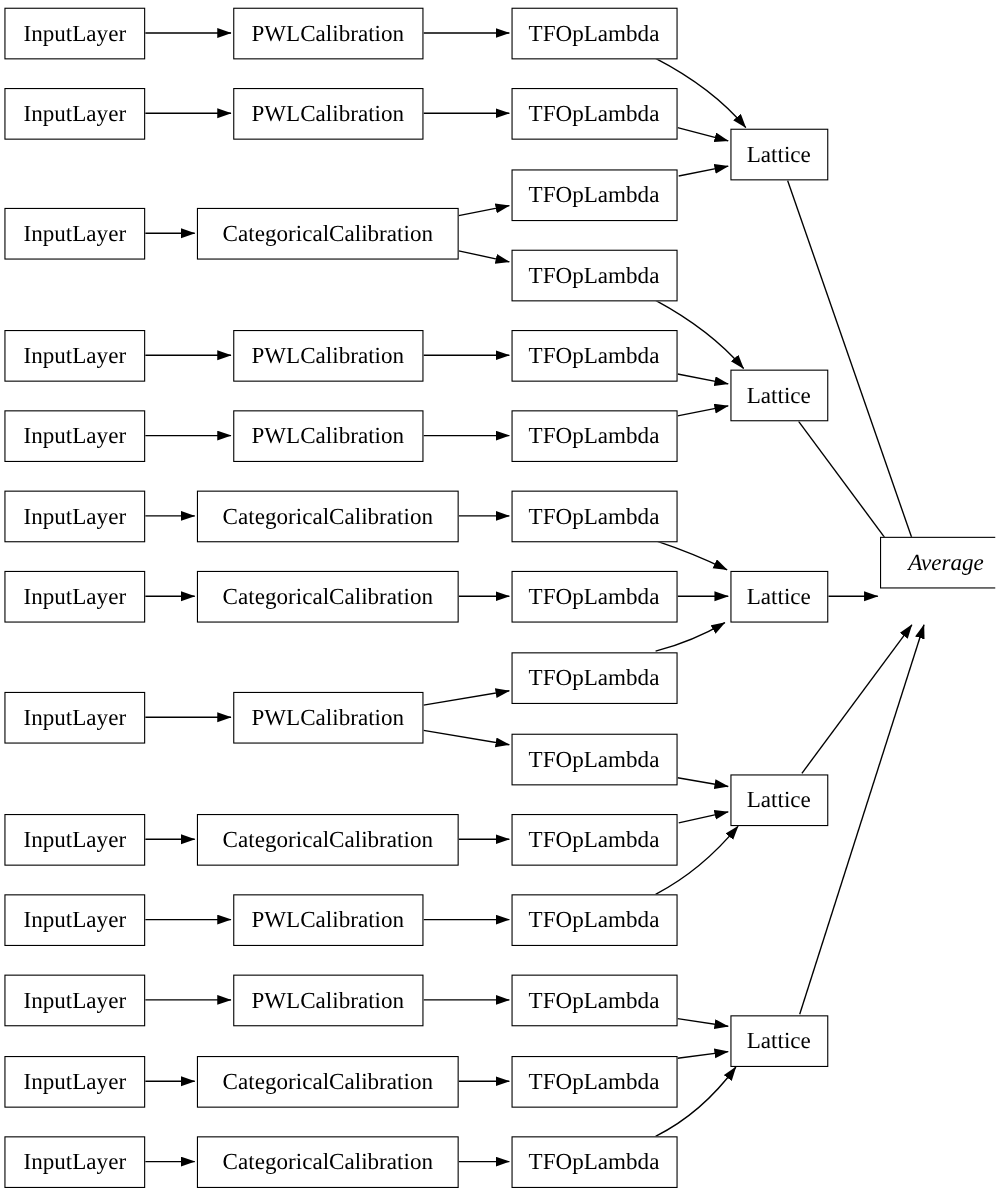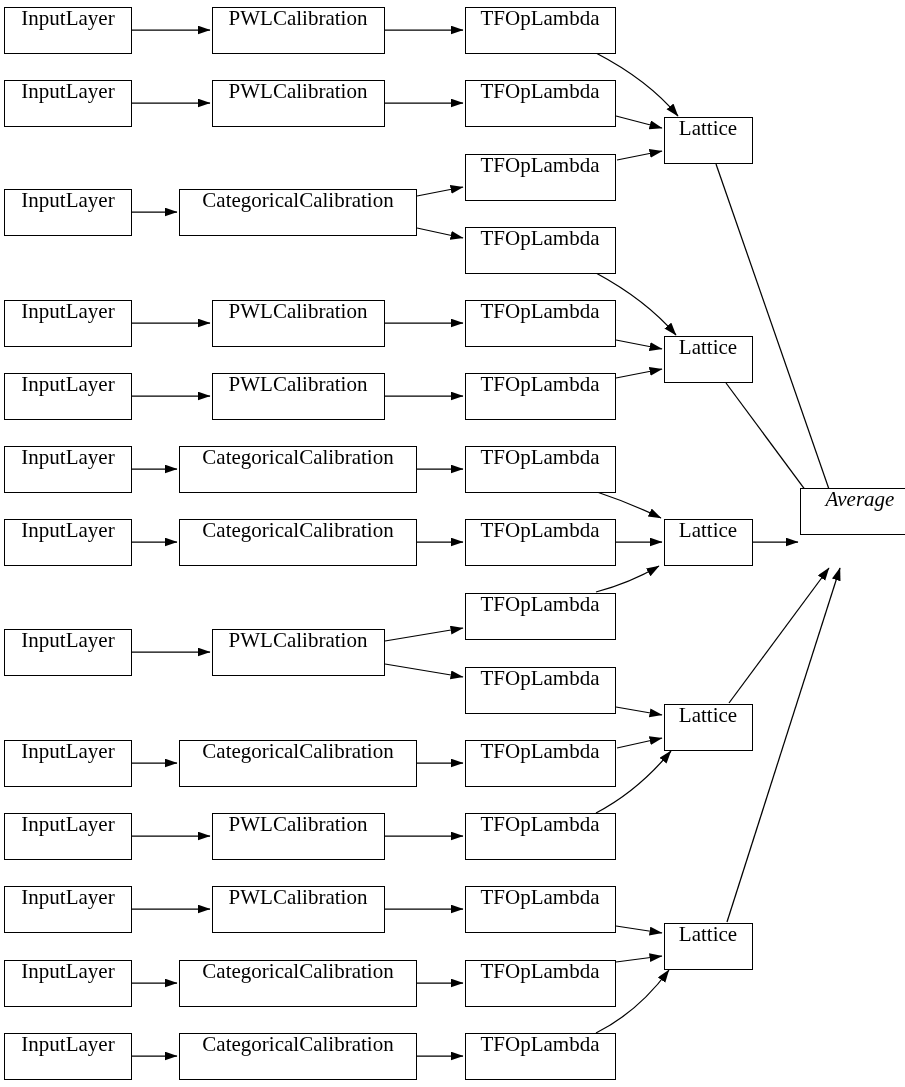--- a/index.html
+++ b/index.html
@@ -26,21 +26,21 @@
     fill: none;
     stroke: var(--edge, #000000);
     stroke-width: 1.25px;
   }
   .node {
     position: absolute;
     box-sizing: border-box;
     border: 1.4px solid var(--border, #000000);
     background: var(--bg, #ffffff);
     display: flex;
-    align-items: flex-start;
+    align-items: center;
     justify-content: center;
     color: var(--text, #000000);
     font-size: 21px;
     line-height: 1;
     white-space: nowrap;
   }
 </style>
 </head>
 <body>
 

